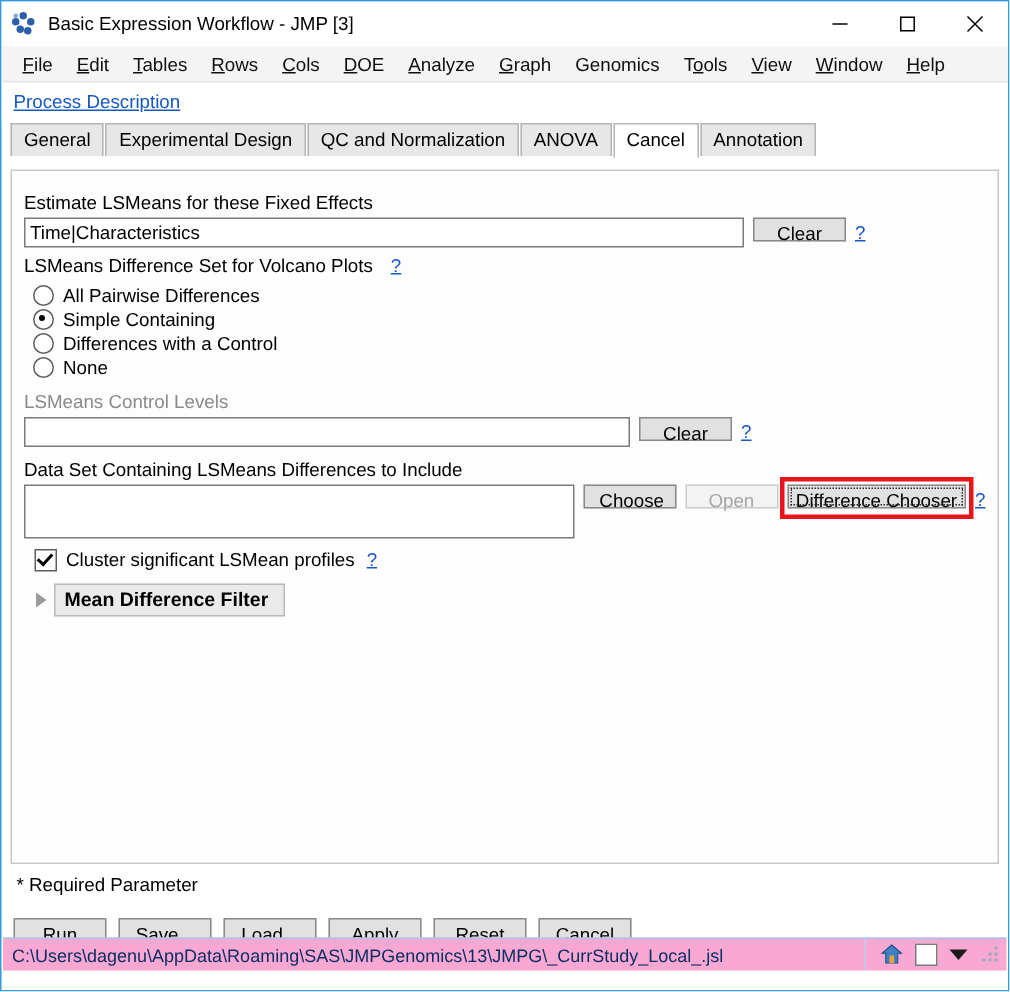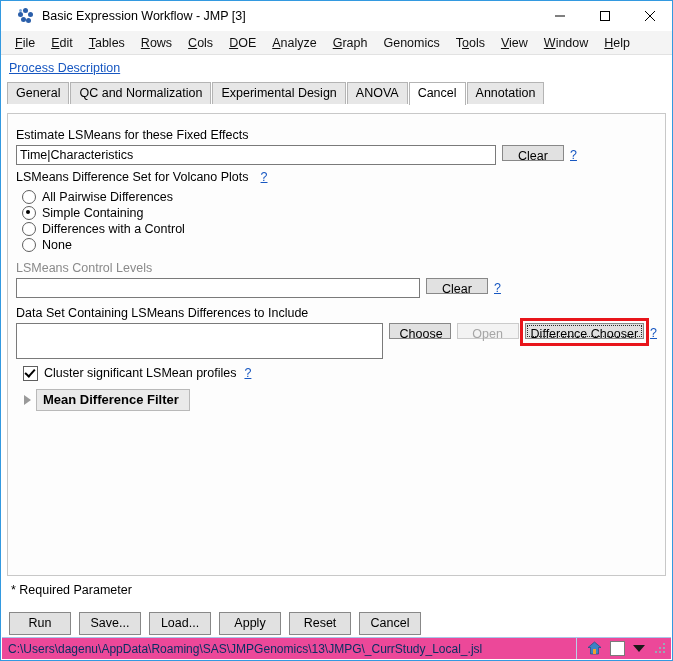--- a/index.html
+++ b/index.html
@@ -24,21 +24,21 @@
     overflow: hidden;
   }
 
   
   .titlebar {
     height: 30px;
     display: flex;
     align-items: center;
     background: #ffffff;
     box-sizing: border-box;
-    padding-left: 17px;
+    padding-left: 7px;
   }
   .app-icon {
     width: 16px;
     height: 16px;
     flex: 0 0 16px;
     position: relative;
     margin-right: 8px;
   }
   .app-icon .dot {
     position: absolute;
@@ -321,23 +321,23 @@
     display: flex;
     gap: 8px;
   }
   .buttonbar .btn { min-width: 62px; height: 23px; line-height: 21px; }
 
   
   .statusbar {
     position: absolute;
     left: 1px;
     right: 1px;
-    bottom: 1px;
+    bottom: 13px;
     height: 22px;
-    background: #ec4899;
+    background: #f9a8d4;
     border-top: 1px solid #a9c6e8;
     display: flex;
     align-items: center;
     box-sizing: border-box;
   }
   .status-path {
     flex: 1 1 auto;
     font-size: 12px;
     color: #0b2f63;
     padding-left: 6px;
@@ -426,22 +426,22 @@
     <div class="menu-item"><u>W</u>indow</div>
     <div class="menu-item"><u>H</u>elp</div>
   </div>
 
   <div class="linkrow">
     <a class="hyperlink" href="#">Process Description</a>
   </div>
 
   <div class="tabstrip">
     <div class="tab">General</div>
+    <div class="tab">Experimental Design</div>
     <div class="tab">QC and Normalization</div>
-    <div class="tab">Experimental Design</div>
     <div class="tab">ANOVA</div>
     <div class="tab active">Cancel</div>
     <div class="tab">Annotation</div>
   </div>
 
   <div class="panel">
 
     <div class="field-label">Estimate LSMeans for these Fixed Effects</div>
     <div class="row">
       <input class="txt" style="width: 480px;" type="text" value="Time|Characteristics">

